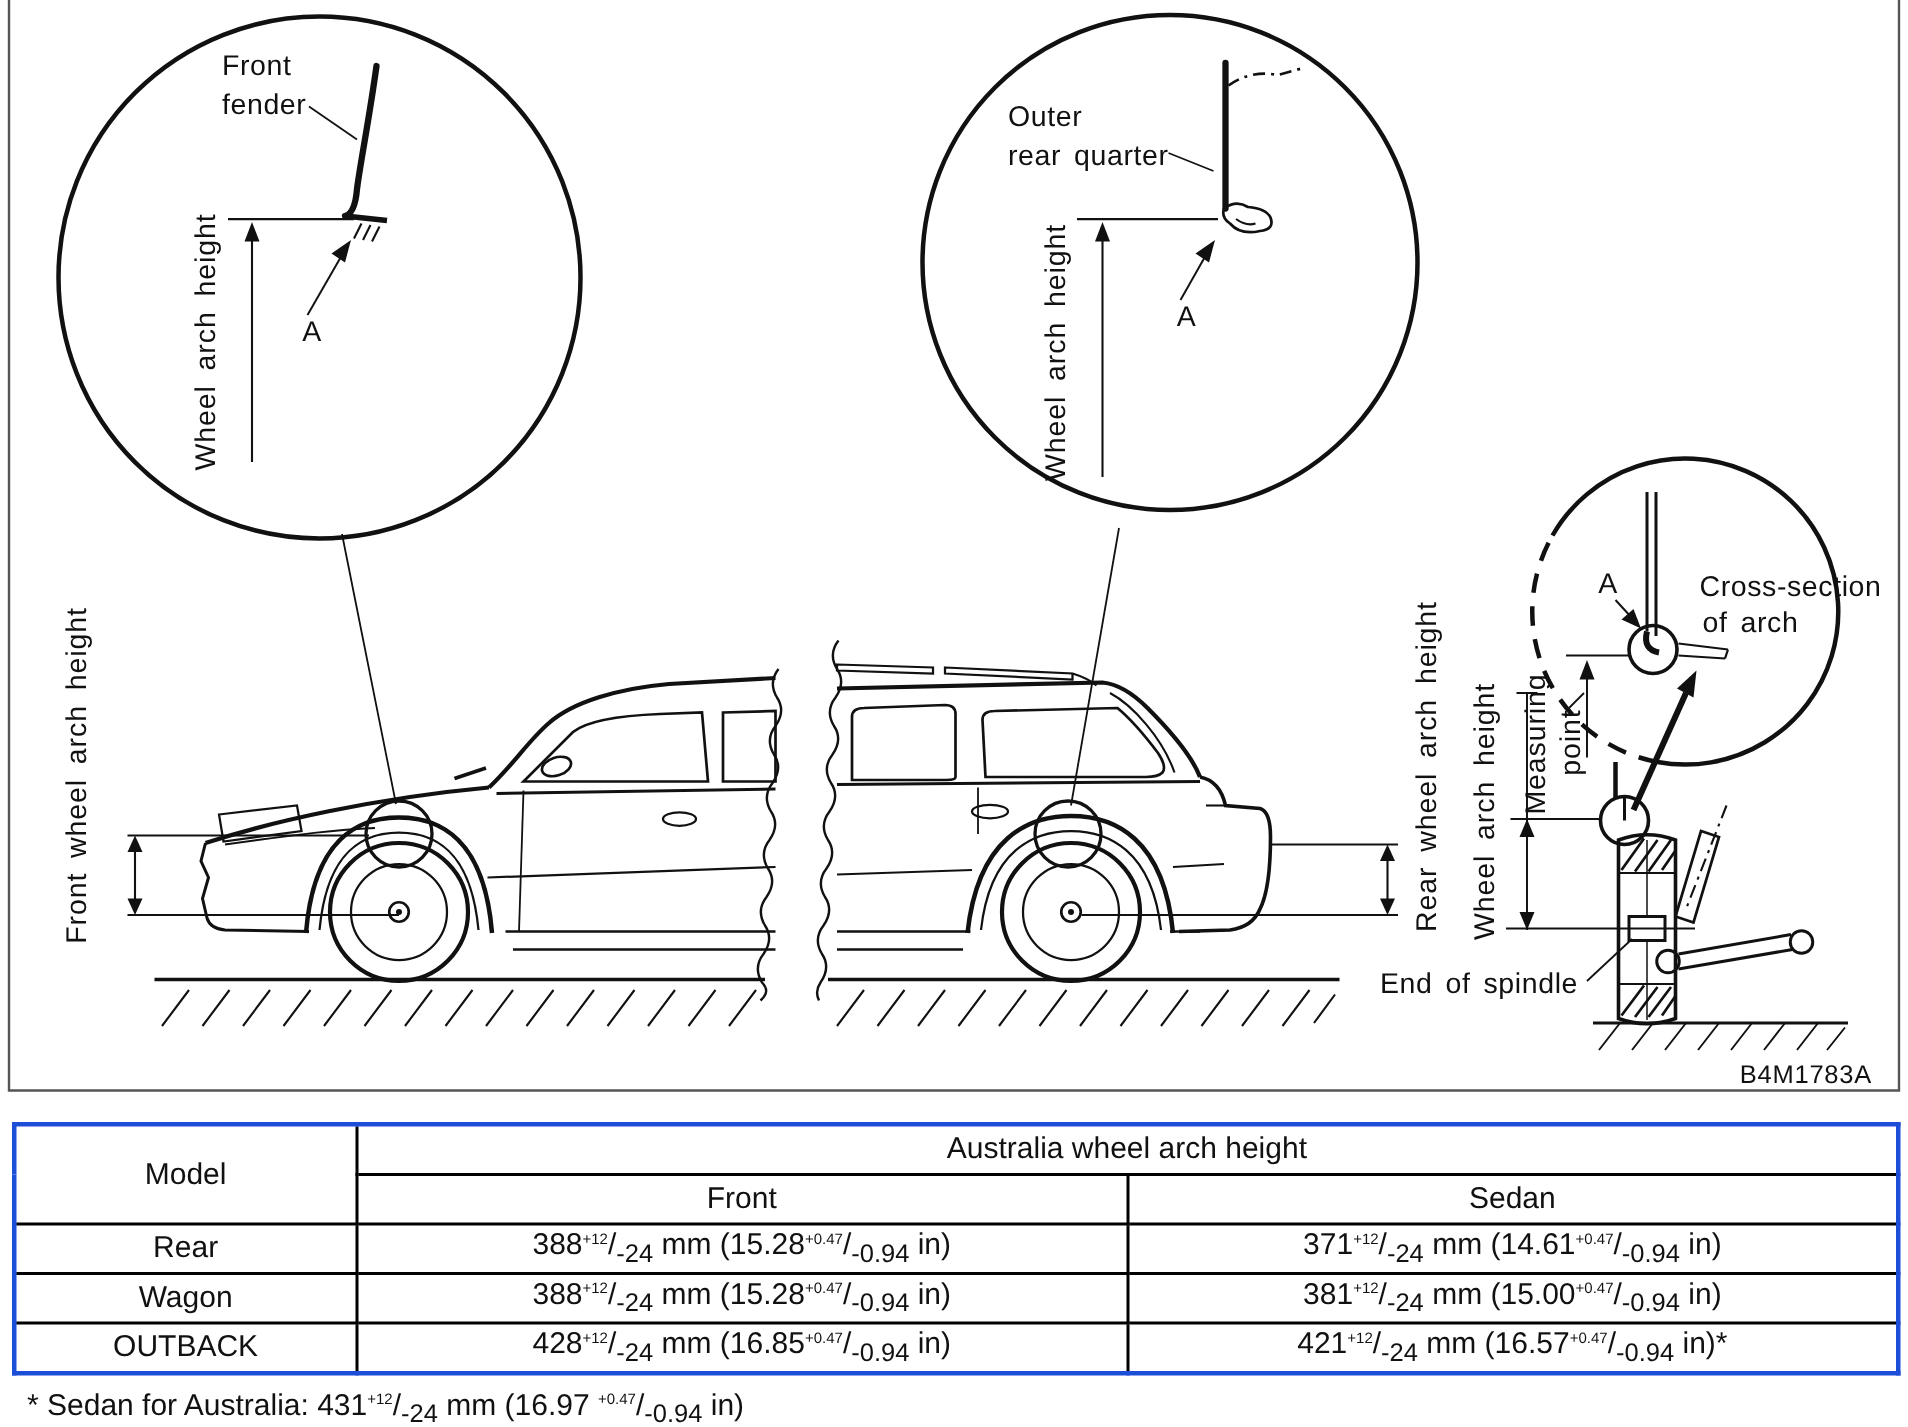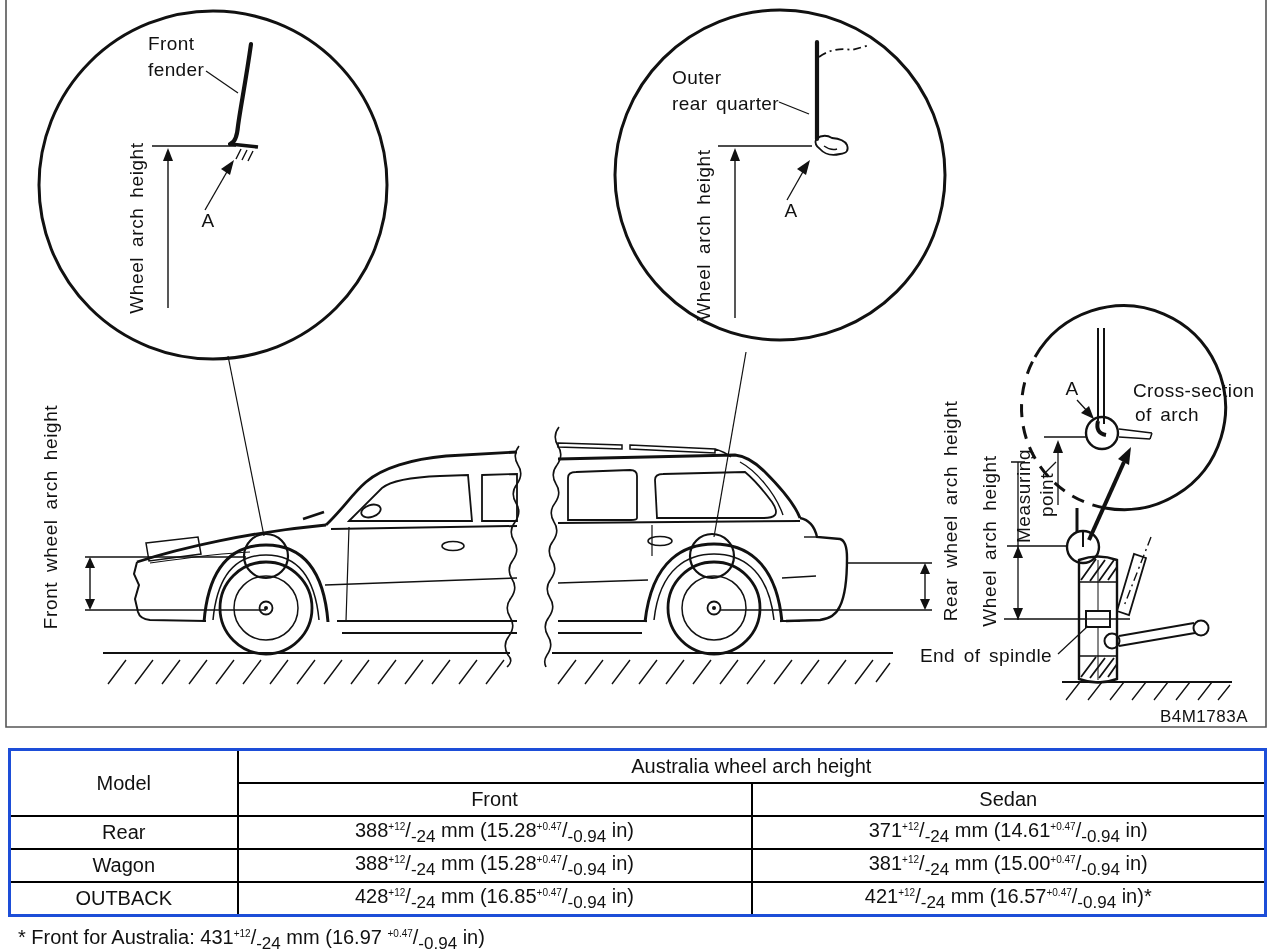--- a/index.html
+++ b/index.html
@@ -241,14 +241,14 @@
         <td>388<sup>+12</sup>/<sub>-24</sub> mm (15.28<sup>+0.47</sup>/<sub>-0.94</sub> in)</td>
         <td>381<sup>+12</sup>/<sub>-24</sub> mm (15.00<sup>+0.47</sup>/<sub>-0.94</sub> in)</td>
       </tr>
       <tr>
         <td>OUTBACK</td>
         <td>428<sup>+12</sup>/<sub>-24</sub> mm (16.85<sup>+0.47</sup>/<sub>-0.94</sub> in)</td>
         <td>421<sup>+12</sup>/<sub>-24</sub> mm (16.57<sup>+0.47</sup>/<sub>-0.94</sub> in)*</td>
       </tr>
     </tbody>
   </table>
-  <p class="footnote"><span>* Front for Australia: </span><span>431<sup>+12</sup>/<sub>-24</sub> mm (16.97 <sup>+0.47</sup>/<sub>-0.94</sub> in)</span></p>
+  <p class="footnote"><span>* Sedan for Australia: </span><span>431<sup>+12</sup>/<sub>-24</sub> mm (16.97 <sup>+0.47</sup>/<sub>-0.94</sub> in)</span></p>
 </div>
 
 </body></html>

